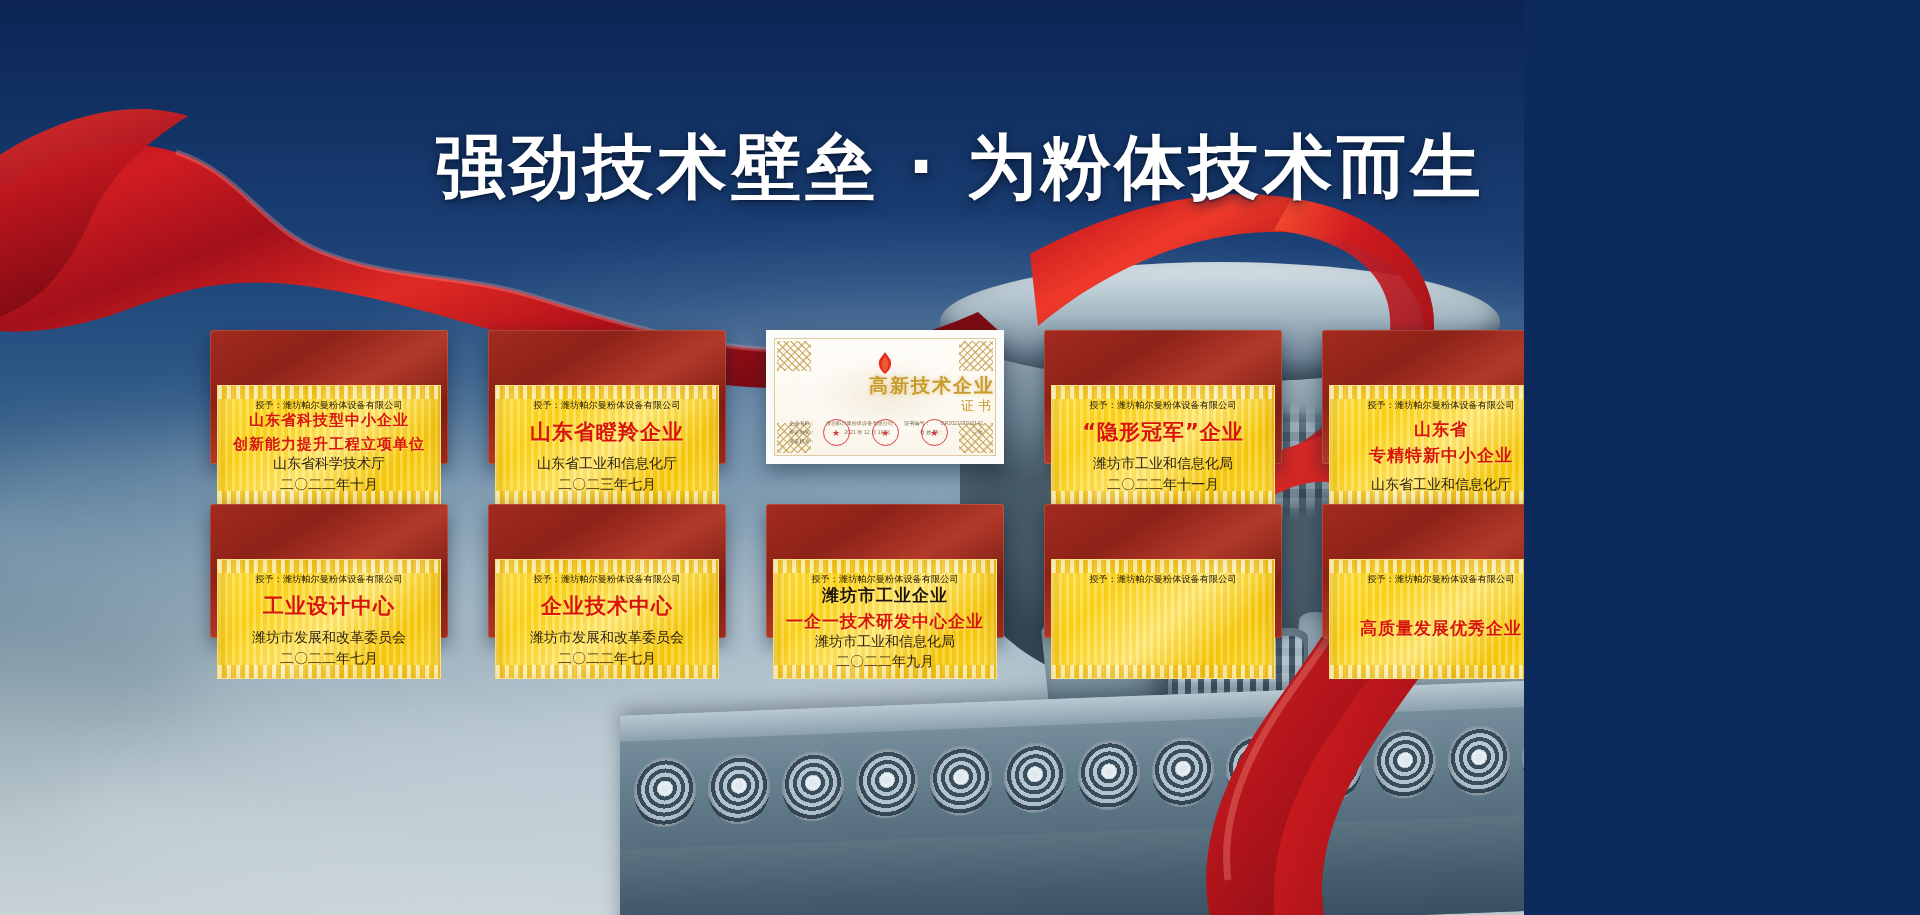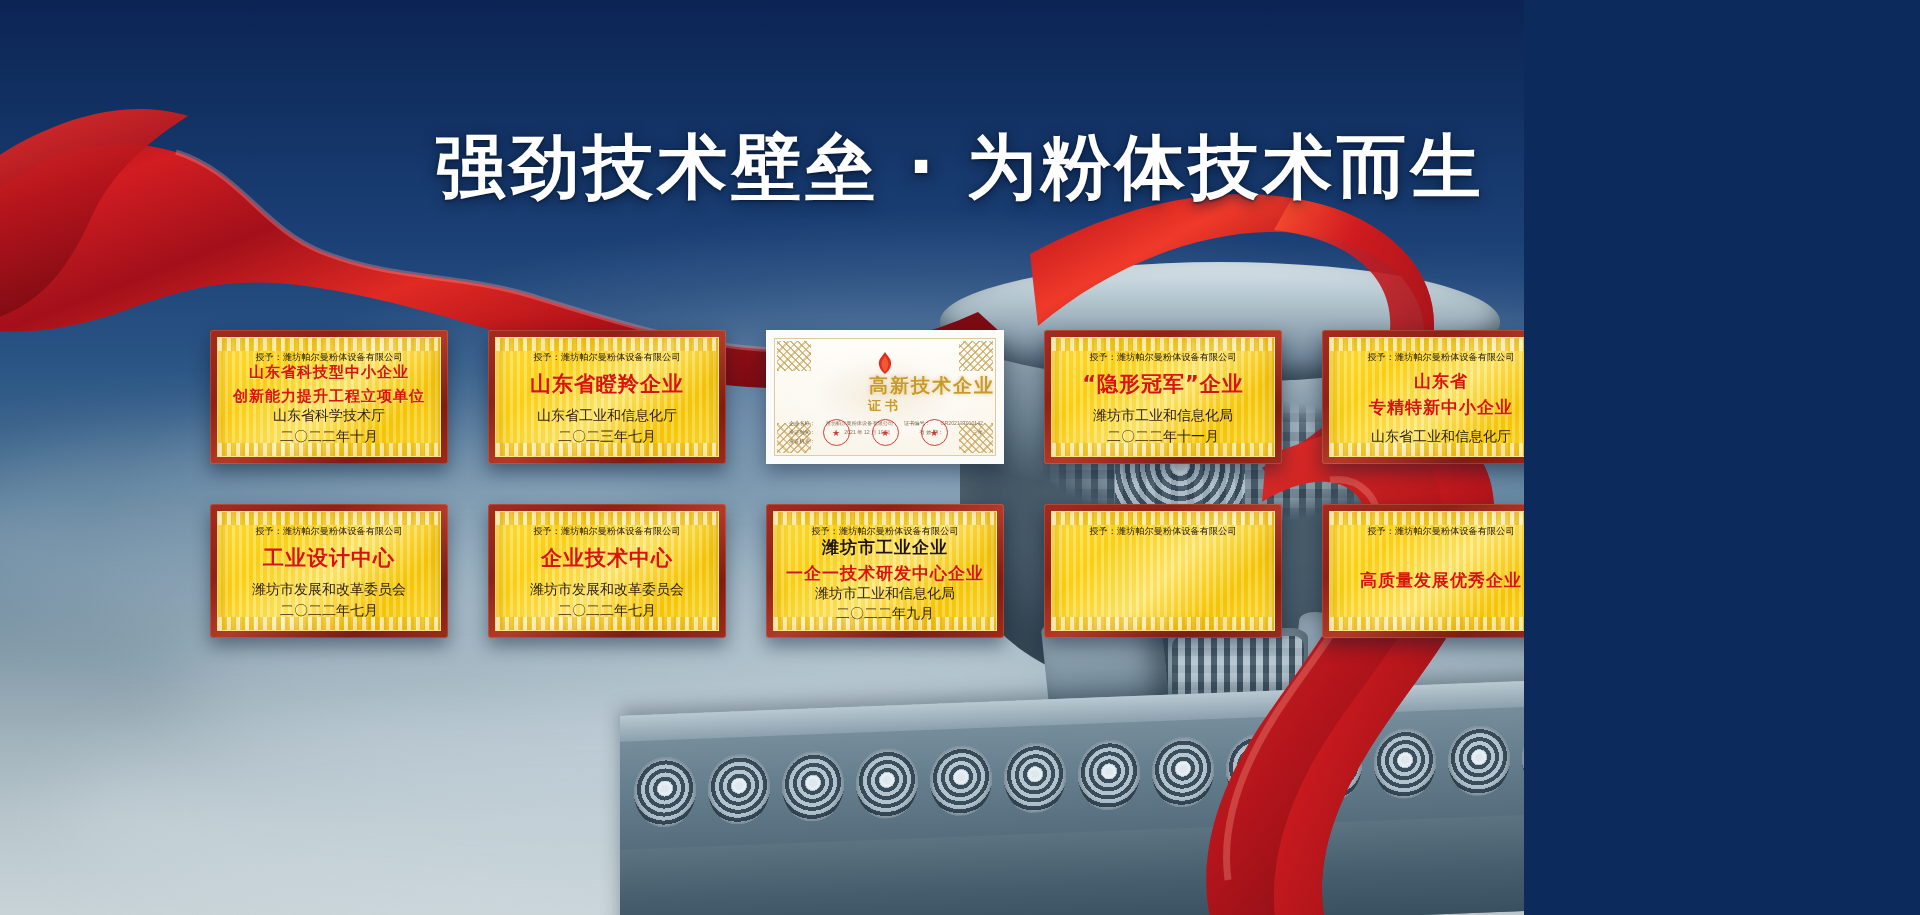--- a/index.html
+++ b/index.html
@@ -204,20 +204,21 @@
     width: 100%; height: 100%;
     border: 1px solid rgba(255,230,170,.55);
     background:
       repeating-linear-gradient(90deg, rgba(255,255,255,.22) 0 3px, rgba(216,160,0,.10) 3px 7px),
       linear-gradient(135deg, #ffe14a 0%, #fdd418 26%, #ffe873 52%, #f6c808 76%, #ffdf3c 100%);
     box-shadow: inset 0 0 16px rgba(180,120,0,.45);
     overflow: hidden;
     display: flex;
     flex-direction: column;
     padding: 9px 12px 7px;
+    margin-top: 48px;
   }
   .plaque-inner::before,
   .plaque-inner::after {
     content: "";
     position: absolute; left: 0; width: 100%; height: 13px;
     background: repeating-linear-gradient(90deg,
       rgba(255,255,255,.75) 0 4px, rgba(230,175,10,.55) 4px 9px);
     opacity: .75;
   }
   .plaque-inner::before { top: 0; }
@@ -299,22 +300,22 @@
   .cert-h1 {
     position: absolute; left: 0; right: 0; top: 34px;
     text-align: right;
     font-size: 19px; font-weight: 700; letter-spacing: 2px;
     color: #c79a2e;
     text-shadow: 0 1px 0 #fff3cf, 0 0 4px rgba(190,145,40,.45);
     font-family: "DejaVu Sans","Liberation Sans",sans-serif;
   }
   .cert-h2 {
     position: absolute; left: 0; right: 0; top: 58px;
-    text-align: center;
-    font-size: 13px; font-weight: 700; letter-spacing: 4px;
+    text-align: right;
+    font-size: 13px; font-weight: 400; letter-spacing: 4px;
     color: #c79a2e;
     text-shadow: 0 1px 0 #fff3cf;
   }
   .cert-fields {
     position: absolute; left: 14px; right: 12px; top: 80px;
     font-size: 5.2px; color: #6d5a3c; line-height: 1.75;
   }
   .cf-row { display: flex; justify-content: space-between; gap: 6px; }
   .cf-k { white-space: nowrap; }
   .cf-v { color: #8a7352; white-space: nowrap; }

